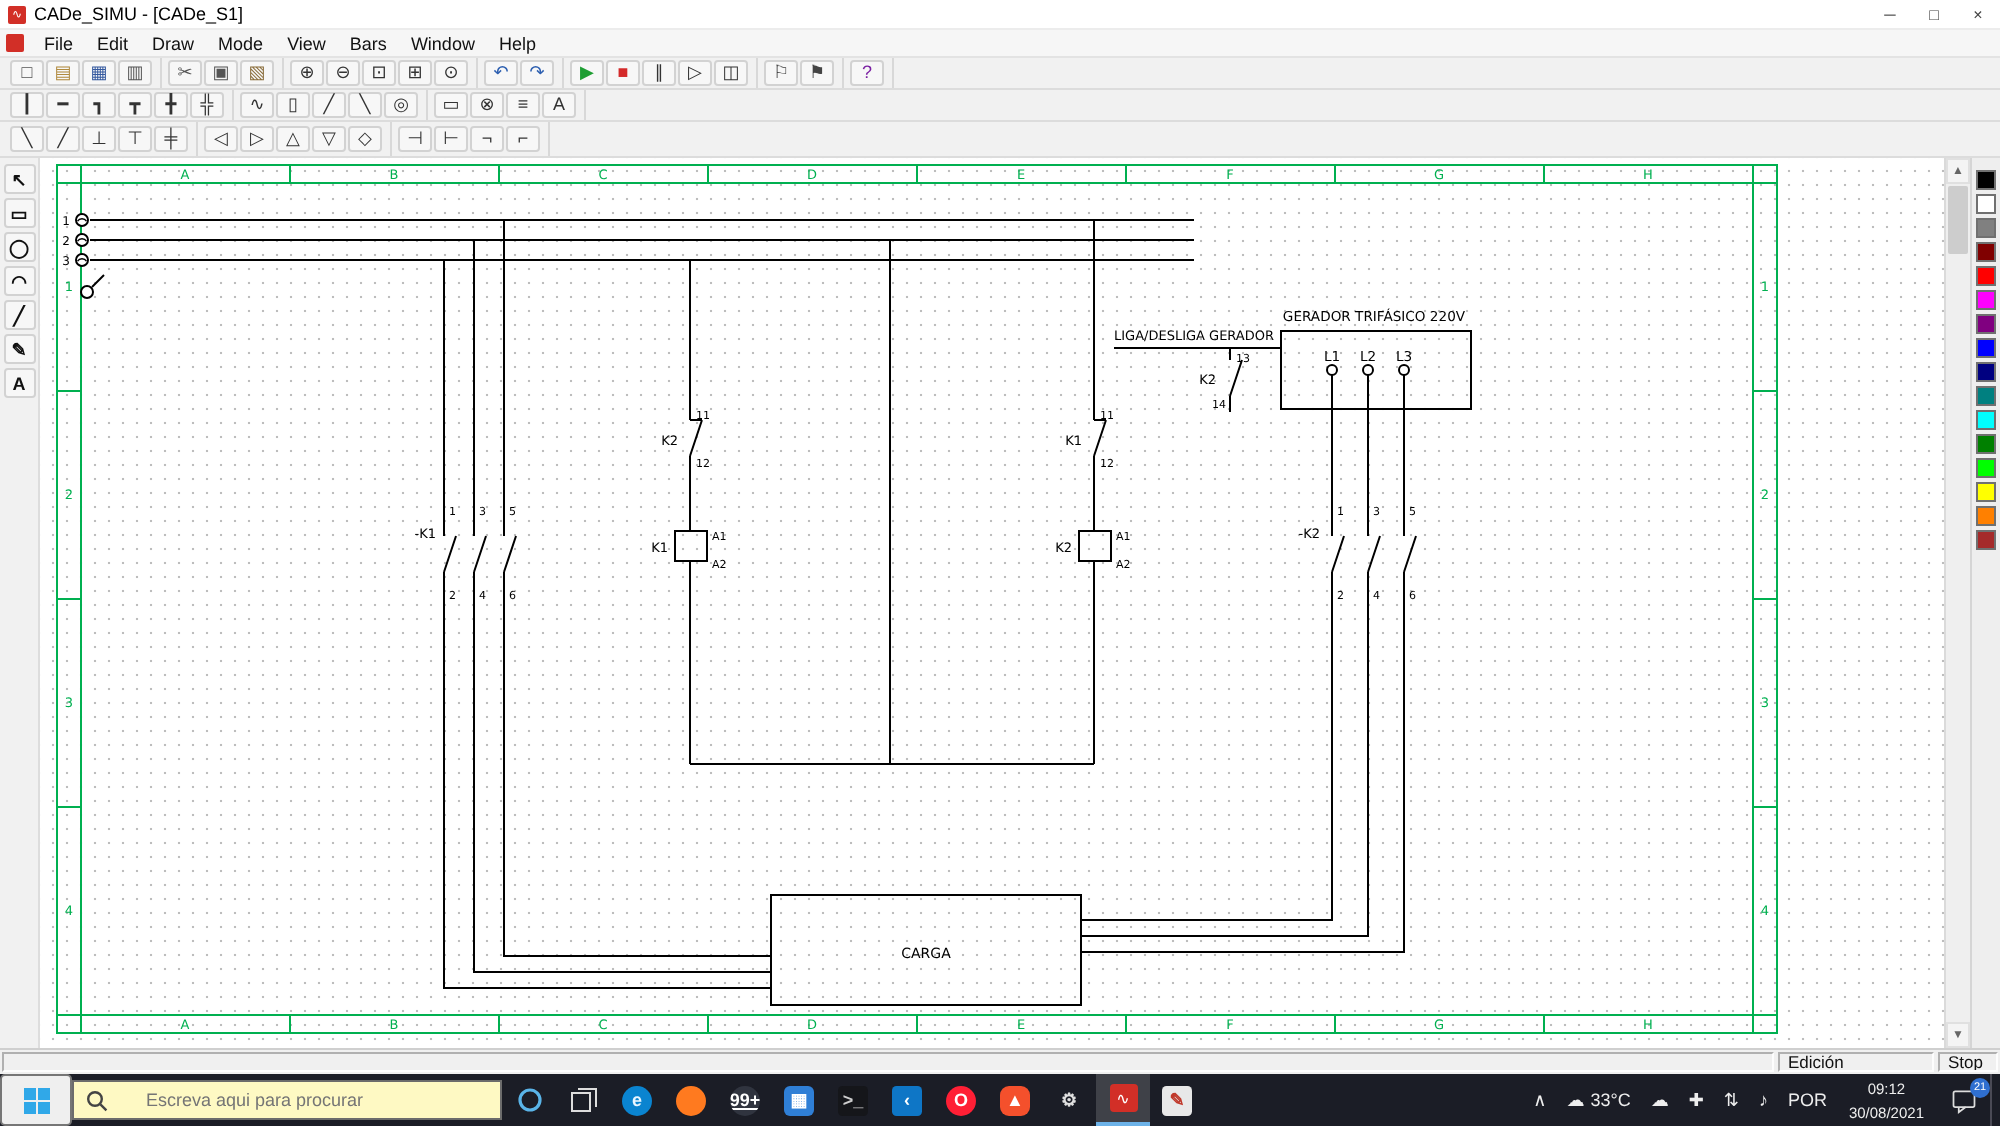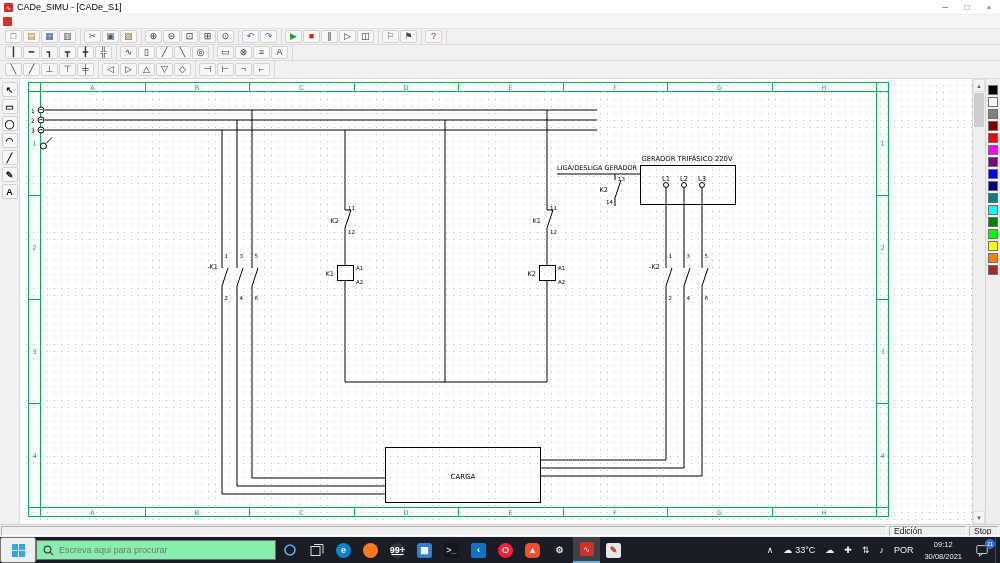--- a/index.html
+++ b/index.html
@@ -34,21 +34,21 @@
   .vthumb{position:absolute;left:1px;top:14px;width:10px;height:34px;background:#cdcdcd;border-radius:1px}
   .palette{position:absolute;right:0;top:0;bottom:0;width:15px;background:#eee;border-left:1px solid #d5d5d5;display:flex;flex-direction:column;align-items:center;padding-top:6px;z-index:4}
   .swatch{width:10px;height:10px;margin-bottom:2px;border:1px solid #707070;flex:0 0 auto}
   
   .statusbar{position:absolute;left:0;right:0;bottom:26px;height:13px;background:#f0f0f0;border-top:1px solid #cfcfcf;display:flex;font-size:8.5px;color:#111}
   .seg{border:1px solid;border-color:#b0b0b0 #fdfdfd #fdfdfd #b0b0b0;display:flex;align-items:center;padding:0 4px;margin:1px;white-space:nowrap;overflow:hidden}
   #seg-coords{width:520px}#seg-fill{flex:1}#seg-mode{width:78px}#seg-state{width:30px}
   
   .taskbar{position:absolute;left:0;right:0;bottom:0;height:26px;background:#1b1d26;display:flex;align-items:center;color:#eee;z-index:10}
   .tk-start{width:36px;height:100%;display:flex;align-items:center;justify-content:center}
-  .tk-search{width:240px;height:20px;background:#86efac;border:1px solid #6c6c6c;display:flex;align-items:center;gap:5px;padding:0 6px}
+  .tk-search{width:215px;height:20px;background:#fef9c3;border:1px solid #6c6c6c;display:flex;align-items:center;gap:19px;padding:0 6px}
   .tk-search input{border:none;outline:none;font-size:9px;color:#555;width:170px;font-family:inherit;background:transparent}
   .tk-btn{width:27px;height:100%;display:flex;align-items:center;justify-content:center;position:relative;background:transparent;border:none;padding:0}
   .app-ic{width:15px;height:15px;display:flex;align-items:center;justify-content:center;overflow:hidden}
   .app-glyph{font-size:9px;line-height:1;font-weight:bold}
   .tk-cade{background:rgba(255,255,255,.16);border-bottom:2px solid #6cb2e8}
   .cade-ic{width:14px;height:14px;background:#d22f27;border-radius:2px;color:#fff;font-size:8px;display:flex;align-items:center;justify-content:center}
   .tray{margin-left:auto;display:flex;align-items:center;height:100%}
   .tray-item{padding:0 5px;font-size:9px;display:flex;align-items:center;gap:3px;height:100%;background:transparent;border:none;color:#eee}
   .tray-ico{font-size:9px}
   .clock{font-size:7.5px;line-height:9px;text-align:right;padding:0 6px;display:flex;flex-direction:column;justify-content:center}
@@ -64,20 +64,31 @@
   <span class="wtitle">CADe_SIMU - [CADe_S1]</span>
   <span class="wbtns">
     <span class="wbtn">─</span>
     <span class="wbtn">□</span>
     <span class="wbtn">×</span>
   </span>
 </div>
 
 <div class="menubar">
   <span class="appicon"></span>
+  <nav class="menus">
+
+  <span class="menu-item">File</span>
+      <span class="menu-item">Edit</span>
+      <span class="menu-item">Draw</span>
+      <span class="menu-item">Mode</span>
+      <span class="menu-item">View</span>
+      <span class="menu-item">Bars</span>
+      <span class="menu-item">Window</span>
+      <span class="menu-item">Help</span>
+    </nav>
 </div>
 
 <div class="toolbar" id="tb1">
   <div class="tb-group">
 
   <button class="tbtn">
         <span class="glyph" style="color: rgb(85, 85, 85);">□</span>
       </button>
       <button class="tbtn">
         <span class="glyph" style="color: rgb(176, 138, 62);">▤</span>

